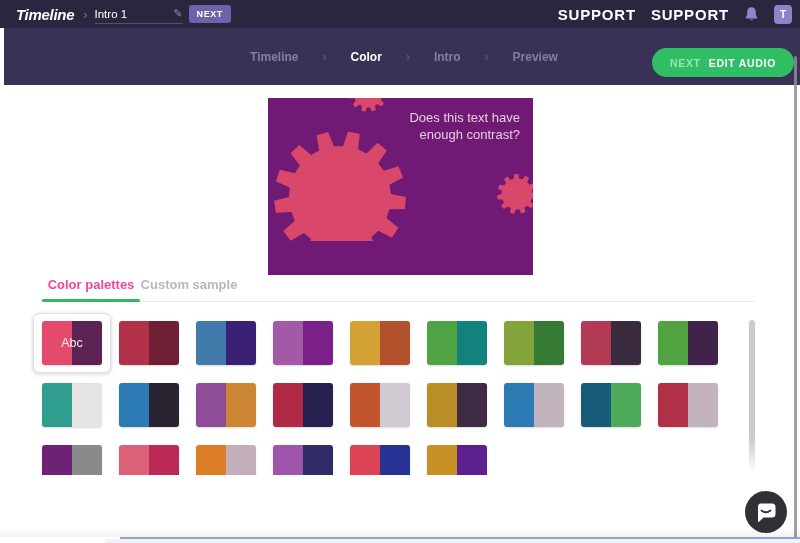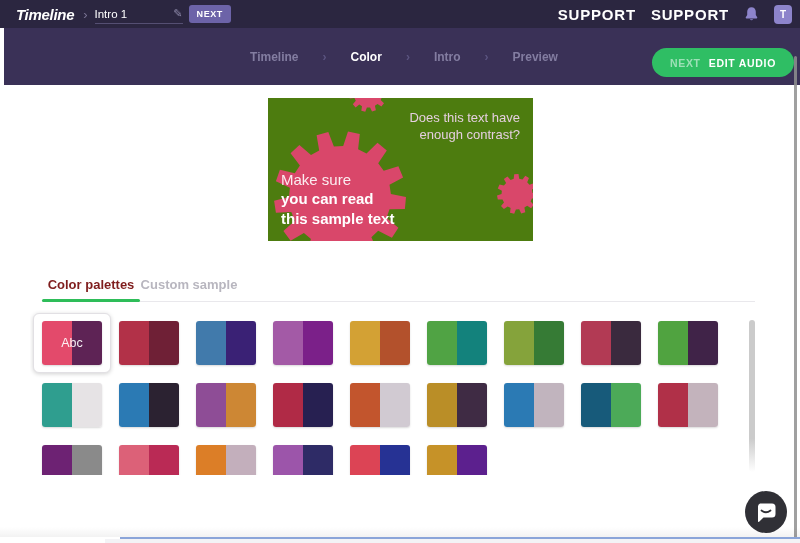--- a/index.html
+++ b/index.html
@@ -51,35 +51,35 @@
   .btn-next {
     position:absolute; right:10px; top:20px; height:29px; border:none; cursor:pointer;
     border-radius:15px; background:#2fbe64; padding:0 18px;
     display:flex; align-items:center; gap:8px; font-family:inherit;text-align:right;
   }
   .btn-next .prefix { color:#9ce0b6; font-size:10.5px; font-weight:bold; letter-spacing:0.7px; }
   .btn-next .label  { color:#fff;    font-size:10.5px; font-weight:bold; letter-spacing:0.7px; }
 
   
   .preview {
-    position:absolute; left:268px; top:98px; width:265px; height:143px;
-    background:#4d7c0f; overflow:hidden;
+    position:absolute; left:268px; top:98px; width:265px; height:177px;
+    background:#701a75; overflow:hidden;
   }
   .preview svg { position:absolute; left:0; top:0; }
   .q-text {
     position:absolute; right:13px; top:12px; text-align:right;
     color:#e5cfdf; font-size:13px; line-height:1.3;
   }
   .s-text { position:absolute; left:13px; bottom:13px; color:#fff; font-size:15px; line-height:1.3; }
   .s-text .l1 { font-weight:normal; opacity:0.9; }
   .s-text .l2, .s-text .l3 { font-weight:bold; }
 
   
   .tabs { position:absolute; left:42px; top:277px; display:flex; }
-  .tab { width:98px; text-align:center; font-size:13px; font-weight:bold; color:#7f1d1d; cursor:pointer; }
+  .tab { width:98px; text-align:center; font-size:13px; font-weight:bold; color:#ec4899; cursor:pointer; }
   .tab.inactive { color:#b8b6bf; font-weight:bold; }
   .tabs-rule { position:absolute; left:42px; top:301px; width:713px; height:1px; background:#e9e8ec; }
   .tab-underline {
     position:absolute; left:42px; top:299px; width:98px; height:3px;
     background:#2ebd59; border-radius:2px;
   }
 
   
   .palette-viewport {
     position:absolute; left:30px; top:305px; width:725px; height:170px; overflow:hidden;
@@ -163,25 +163,20 @@
 <div class="preview">
   <svg width="265" height="143" viewBox="0 0 265 143">
       <polygon points="138.0,99.0 136.9,111.1 121.5,111.2 118.5,120.0 130.4,129.7 123.9,139.8 110.2,132.8 103.4,139.2 109.5,153.3 98.9,159.3 90.1,146.7 81.1,149.2 80.0,164.5 67.9,164.9 65.9,149.6 56.7,147.7 48.6,160.7 37.7,155.4 43.0,141.0 35.9,135.0 22.6,142.8 15.4,133.0 26.8,122.7 23.3,114.1 7.9,114.8 6.1,102.8 21.0,99.0 21.9,89.7 7.9,83.2 11.9,71.8 26.8,75.3 31.9,67.5 22.6,55.2 31.4,46.9 43.0,57.0 51.2,52.4 48.6,37.3 60.3,34.1 65.9,48.4 75.2,48.1 80.0,33.5 91.8,36.0 90.1,51.3 98.5,55.4 109.5,44.7 118.8,52.4 110.2,65.2 115.7,72.7 130.4,68.3 135.1,79.5 121.5,86.8 122.9,96.0" fill="#d9476a"></polygon>
       <polygon points="119.0,-5.0 118.6,-0.9 113.9,-0.9 112.7,2.0 116.0,5.3 113.4,8.5 109.5,6.0 106.9,7.7 107.9,12.3 104.0,13.6 102.1,9.4 98.9,9.5 97.3,13.8 93.3,12.8 94.0,8.2 91.3,6.6 87.6,9.4 84.8,6.3 87.8,2.8 86.4,0.0 81.8,0.4 81.0,-3.7 85.5,-5.0 85.8,-8.1 81.8,-10.4 83.4,-14.2 87.8,-12.8 89.8,-15.3 87.6,-19.4 90.9,-21.7 94.0,-18.2 97.0,-19.2 97.3,-23.8 101.4,-23.9 102.1,-19.4 105.1,-18.6 107.9,-22.3 111.4,-20.2 109.5,-16.0 111.6,-13.7 116.0,-15.3 117.8,-11.6 113.9,-9.1 114.5,-6.0" fill="#d9476a"></polygon>
       <polygon points="269.0,96.0 268.5,100.3 263.9,100.4 262.6,103.5 265.8,106.8 263.1,110.2 259.2,107.7 256.4,109.6 257.3,114.2 253.2,115.6 251.2,111.3 247.9,111.5 246.2,115.8 242.0,114.7 242.6,110.1 239.7,108.4 235.9,111.1 233.0,107.9 236.0,104.4 234.5,101.4 229.8,101.6 229.0,97.4 233.5,96.0 233.9,92.7 229.8,90.4 231.5,86.4 236.0,87.6 238.1,85.0 235.9,80.9 239.5,78.4 242.6,81.9 245.7,80.8 246.2,76.2 250.5,76.1 251.2,80.7 254.5,81.5 257.3,77.8 261.0,80.0 259.2,84.3 261.4,86.7 265.8,85.2 267.8,89.1 263.9,91.6 264.5,94.9" fill="#d9476a"></polygon>
     </svg>
   <div class="q-text">
     <div>Does this text have</div>
     <div>enough contrast?</div>
   </div>
-  <div class="s-text">
-    <div class="l1">Make sure</div>
-    <div class="l2">you can read</div>
-    <div class="l3">this sample text</div>
-  </div>
 </div>
 
 <div class="tabs">
   <span class="tab">Color palettes</span>
   <span class="tab inactive">Custom sample</span>
 </div>
 <div class="tabs-rule"></div>
 <div class="tab-underline"></div>
 
 <div class="palette-viewport">

